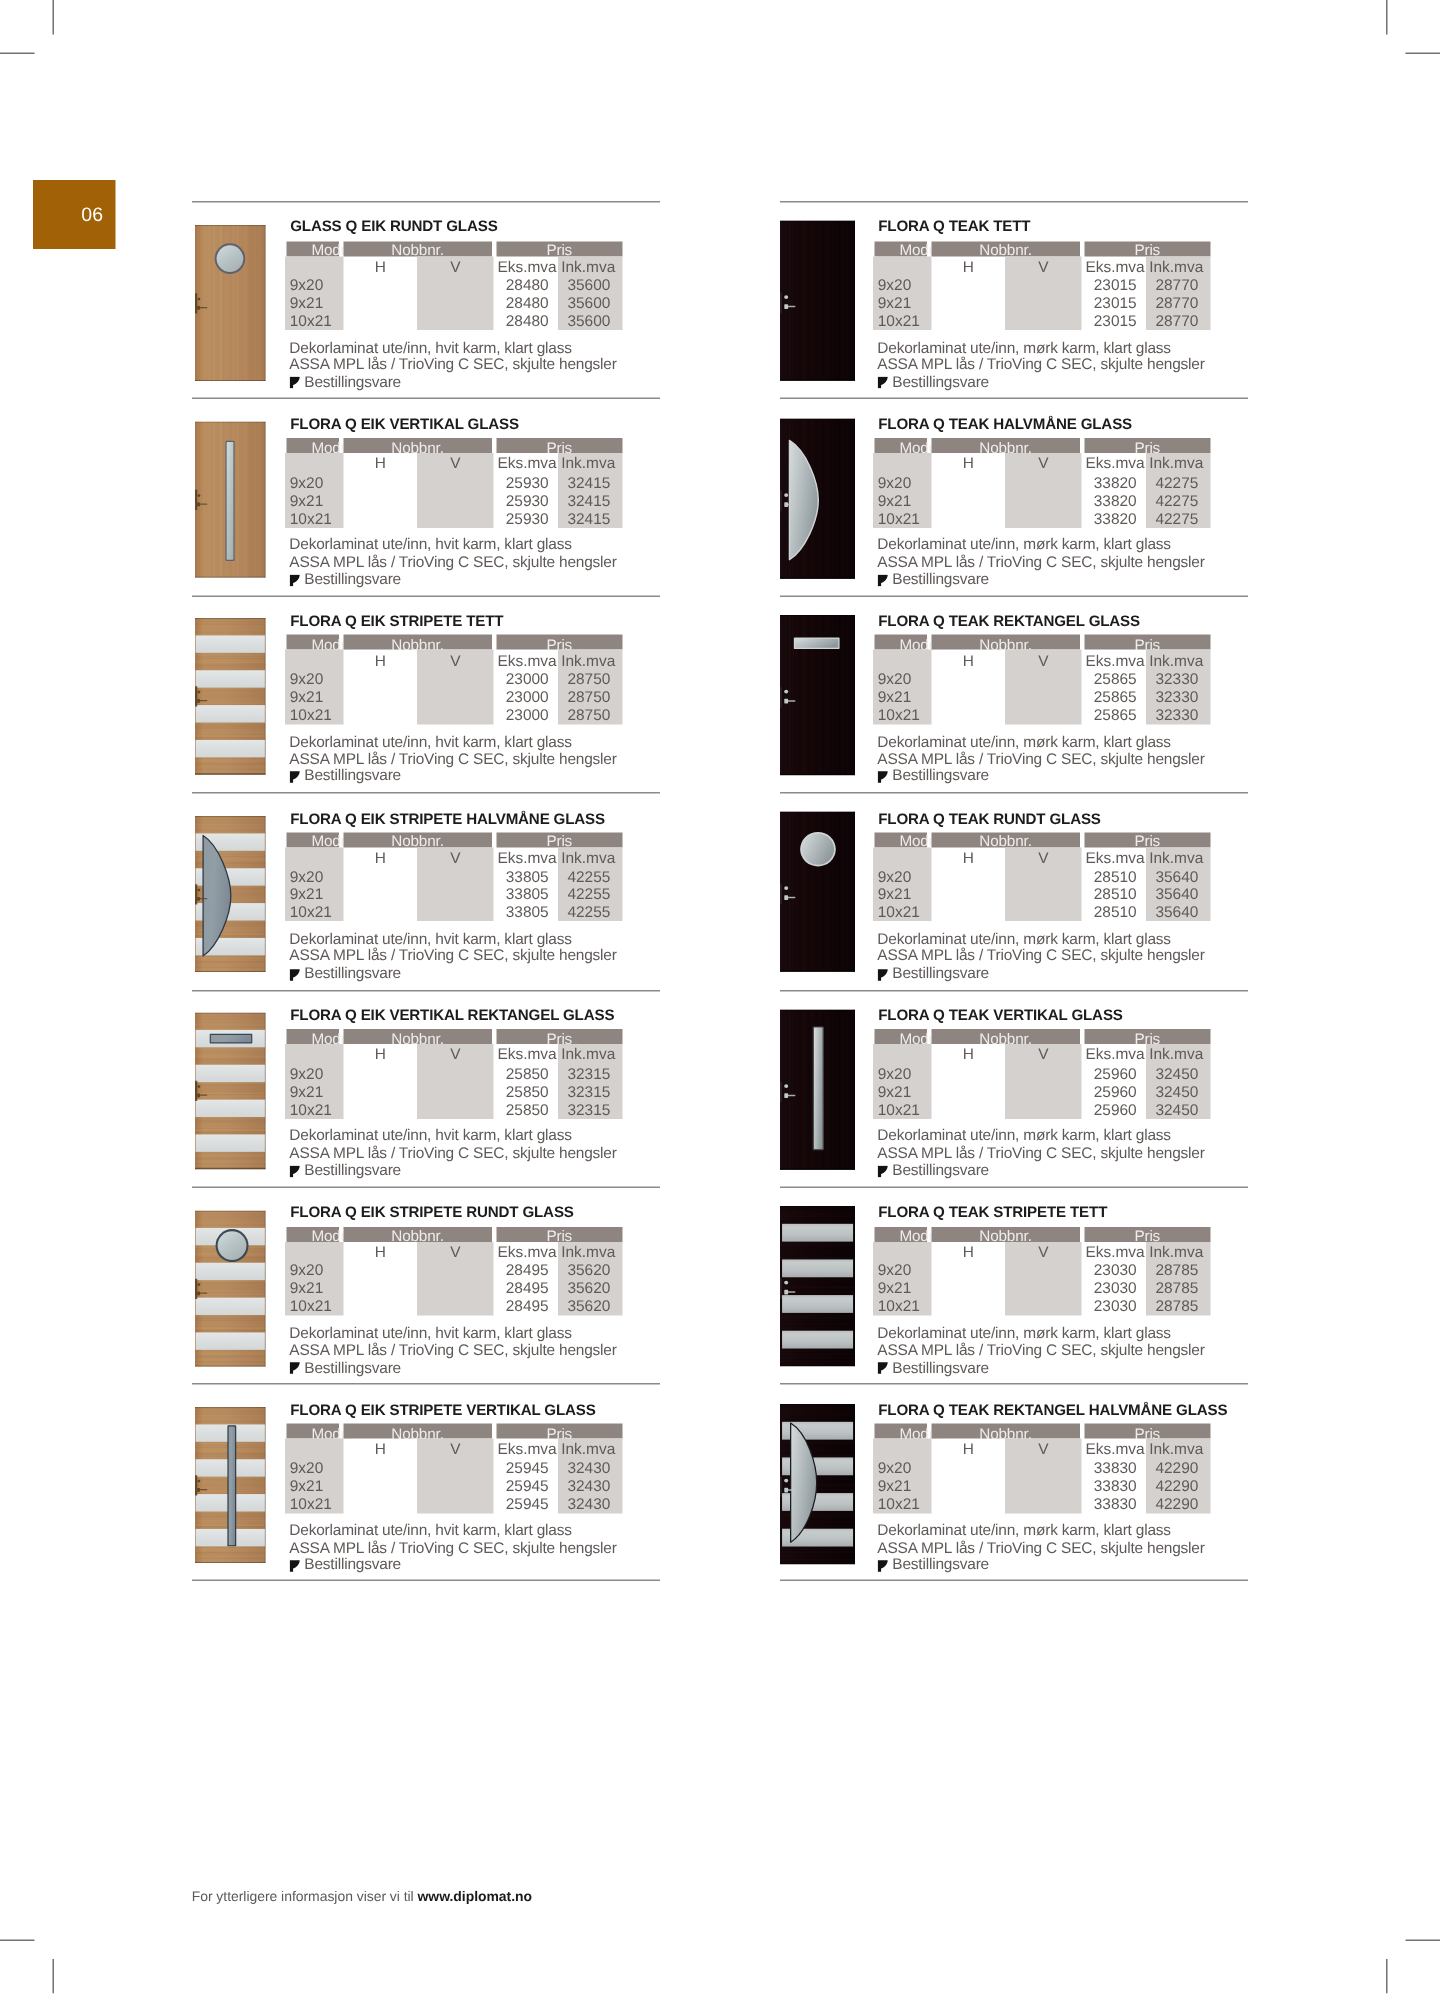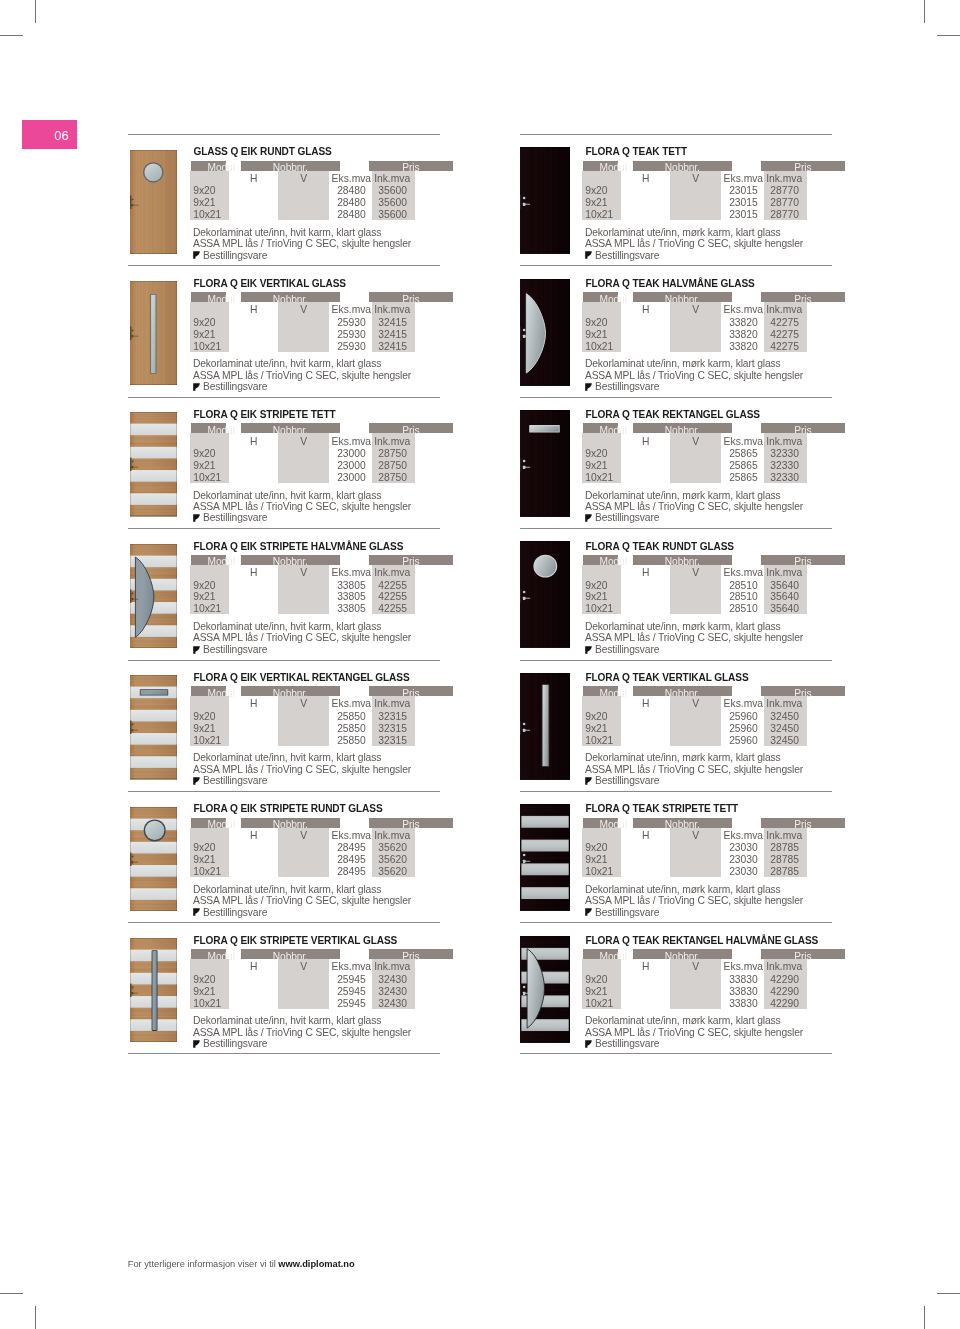--- a/index.html
+++ b/index.html
@@ -1,41 +1,41 @@
 <!DOCTYPE html>
 <html><head>
 <meta charset="utf-8">
 <style>
   html,body{margin:0;padding:0;}
   body{width:960px;height:1329px;background:#ffffff;
        font-family:"Liberation Sans",sans-serif;
        overflow:hidden;position:relative;}
   .crop{position:absolute;background:#737373;}
-  .badge{position:absolute;left:22px;top:120px;width:55px;height:29px;background:#ec4899;}
+  .badge{position:absolute;left:22px;top:120px;width:55px;height:46px;background:#a16207;}
   .badge span{position:absolute;right:8px;top:50%;transform:translateY(-50%);
      color:#fff;font-size:13px;letter-spacing:.2px;line-height:1;}
   .col{position:absolute;top:134px;width:312px;}
   .col-left{left:128px;}
   .col-right{left:520px;}
   .block{position:relative;height:131.4px;box-sizing:border-box;}
   .block::before{content:"";position:absolute;left:0;top:0;width:312px;height:1px;background:#8a8a8a;}
   .block.last::after{content:"";position:absolute;left:0;bottom:0;width:312px;height:1px;background:#8a8a8a;}
   .doorwrap{position:absolute;left:2px;top:15.6px;width:47.3px;height:104.5px;}
   .doorwrap.dk{left:-0.1px;top:13.3px;width:50.1px;height:106.9px;}
   .content{position:absolute;left:62.6px;top:0px;}
   .ptitle{position:absolute;left:2.9px;top:12.45px;font-size:10.1px;font-weight:bold;color:#1c1c1c;
           letter-spacing:-0.11px;white-space:nowrap;line-height:11px;}
   .tbl{position:absolute;left:0;top:26.6px;width:226px;height:62px;}
   .hdr{position:absolute;top:0;height:10px;background:#8e8581;}
   .hdr span{position:absolute;left:0;right:0;top:1.7px;text-align:center;color:#efedeb;
             font-size:10.2px;line-height:11px;letter-spacing:-0.1px;}
   .hdr.h-modul{left:0;width:35.5px;}
   .hdr.h-modul span{text-align:left;padding-left:17px;}
-  .hdr.h-nobb{left:50px;width:99.5px;}
-  .hdr.h-pris{left:140px;width:84.5px;margin-left:38px;}
+  .hdr.h-nobb{left:38px;width:99.5px;}
+  .hdr.h-pris{left:140px;width:84.5px;}
   .body-cell{position:absolute;top:10px;background:#d5d1ce;}
   .bc-modul{left:-0.5px;width:38.5px;height:49.7px;}
   .bc-v{left:87.4px;width:51.3px;height:49.7px;}
   .bc-ink{left:181.5px;width:43px;height:49.7px;}
   .cellrow{position:absolute;left:0;top:0;width:226px;font-size:10.3px;color:#5f5a57;line-height:11.7px;}
   .cellrow .c{position:absolute;top:0;}
   .c-modul{left:2.6px;}
   .c-h{left:38px;width:50px;text-align:center;}
   .c-v{left:88px;width:50px;text-align:center;}
   .c-eks{left:130px;width:45.2px;text-align:right;}

